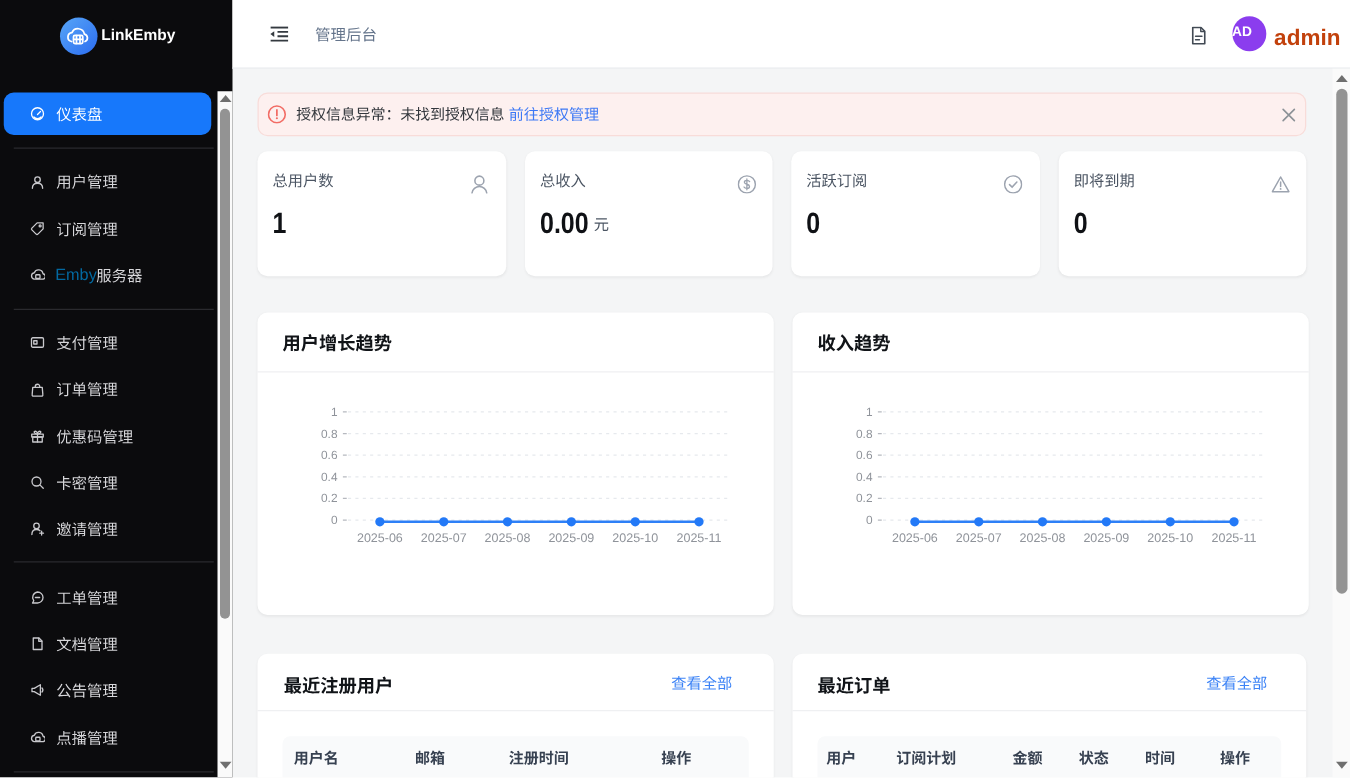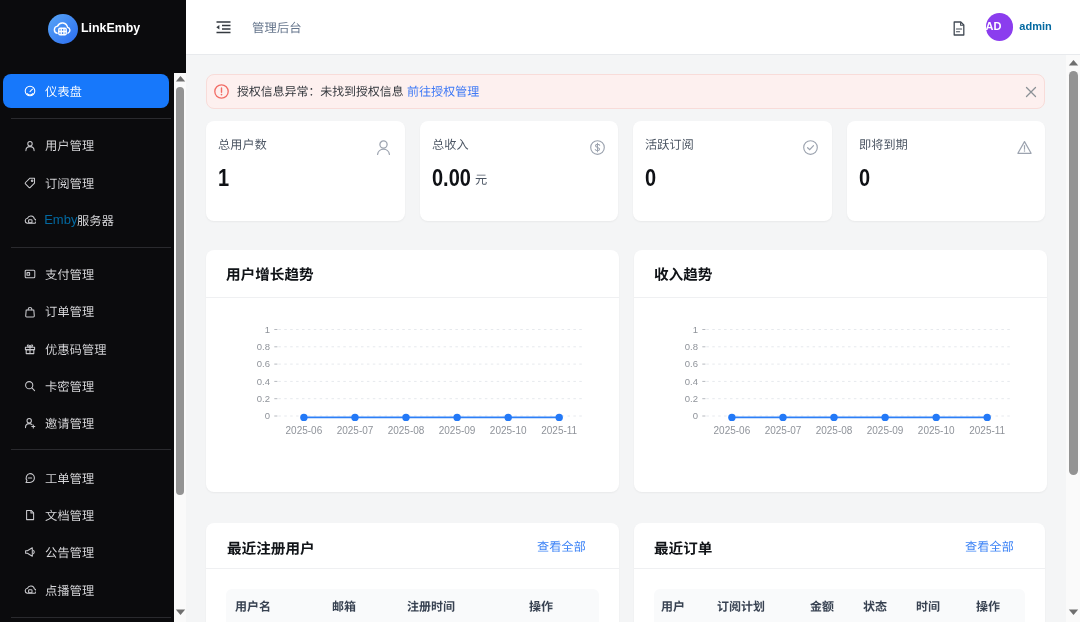--- a/index.html
+++ b/index.html
@@ -132,21 +132,21 @@
 <svg style="position:absolute;left:252.2px;top:18.2px;overflow:visible;" width="49.6" height="18.6">
       <path transform="translate(0,14.20)" d="M2.6 -5.4V1.0H3.6V0.6H9.6V1.0H10.5V-2.1H3.6V-2.9H9.8V-5.4ZM9.6 -0.1H3.6V-1.4H9.6ZM5.5 -7.7C5.6 -7.5 5.7 -7.2 5.8 -6.9H1.3V-4.9H2.2V-6.2H10.4V-4.9H11.3V-6.9H6.8C6.7 -7.2 6.5 -7.6 6.3 -7.9ZM3.6 -4.7H8.9V-3.6H3.6ZM2.1 -10.5C1.8 -9.4 1.2 -8.3 0.5 -7.6C0.8 -7.5 1.2 -7.3 1.3 -7.2C1.7 -7.6 2.0 -8.1 2.3 -8.7H3.2C3.5 -8.3 3.7 -7.7 3.9 -7.3L4.6 -7.6C4.6 -7.9 4.3 -8.3 4.1 -8.7H6.0V-9.4H2.7C2.8 -9.7 2.9 -10.0 3.0 -10.3ZM7.3 -10.4C7.1 -9.5 6.7 -8.7 6.1 -8.1C6.3 -8.0 6.7 -7.8 6.9 -7.6C7.1 -7.9 7.4 -8.3 7.6 -8.7H8.5C8.8 -8.2 9.2 -7.7 9.4 -7.3L10.1 -7.6C10.0 -7.9 9.7 -8.3 9.4 -8.7H11.7V-9.4H7.9C8.0 -9.7 8.1 -10.0 8.2 -10.3Z M18.3 -6.7H20.2V-5.1H18.3ZM21.0 -6.7H22.9V-5.1H21.0ZM18.3 -9.0H20.2V-7.5H18.3ZM21.0 -9.0H22.9V-7.5H21.0ZM16.3 -0.3V0.6H24.4V-0.3H21.1V-2.0H24.0V-2.8H21.1V-4.3H23.8V-9.8H17.4V-4.3H20.1V-2.8H17.3V-2.0H20.1V-0.3ZM12.8 -1.2 13.1 -0.3C14.2 -0.7 15.6 -1.1 16.9 -1.6L16.8 -2.5L15.4 -2.0V-5.1H16.7V-6.0H15.4V-8.7H16.8V-9.6H13.0V-8.7H14.5V-6.0H13.1V-5.1H14.5V-1.7C13.9 -1.6 13.3 -1.4 12.8 -1.2Z M26.7 -9.3V-6.1C26.7 -4.2 26.5 -1.5 25.2 0.4C25.4 0.5 25.8 0.8 26.0 1.0C27.4 -1.0 27.6 -4.0 27.6 -6.1H36.6V-7.0H27.6V-8.5C30.5 -8.7 33.6 -9.0 35.8 -9.6L35.0 -10.3C33.1 -9.8 29.6 -9.5 26.7 -9.3ZM28.7 -4.3V1.0H29.6V0.4H34.7V1.0H35.7V-4.3ZM29.6 -0.5V-3.4H34.7V-0.5Z M39.4 -4.2V1.0H40.4V0.3H46.4V1.0H47.4V-4.2ZM40.4 -0.6V-3.3H46.4V-0.6ZM38.8 -5.3C39.2 -5.5 40.0 -5.5 47.1 -5.9C47.4 -5.5 47.7 -5.1 47.9 -4.8L48.7 -5.4C48.0 -6.4 46.6 -7.9 45.4 -9.0L44.6 -8.5C45.2 -8.0 45.9 -7.3 46.4 -6.7L40.1 -6.4C41.2 -7.4 42.3 -8.7 43.3 -10.1L42.3 -10.5C41.4 -8.9 39.9 -7.4 39.5 -6.9C39.0 -6.5 38.7 -6.3 38.5 -6.2C38.6 -6.0 38.7 -5.5 38.8 -5.3Z" fill="#64748b"></path>
     </svg>
 <svg class="abs" style="left:951.5px;top:20.5px" width="14" height="15" viewBox="0 0 14 15" fill="none" stroke="#424a54" stroke-width="1.3" stroke-linejoin="round">
 <path d="M2.2 1 h6.6 l3 3 v10 h-9.6 Z"></path>
       <path d="M8.6 1.2 v3 h3" stroke-width="1.1"></path>
       <path d="M4.4 8 h5.2 M4.4 10.8 h3.2" stroke-width="1.1" stroke-linecap="round"></path>
 </svg>
 <div class="abs" style="left:985.6px;top:13.3px;width:27.4px;height:27.4px;border-radius:50%;background:#8b3dee"></div>
 <div class="abs" style="left:985.6px;top:13.3px;width:27.4px;height:27.4px;line-height:27.4px;font-size:11px;font-weight:bold;color:#fff">AD</div>
-<div class="abs" style="left:1019.3px;top:20px;font-size:11px;font-weight:bold;color:#0369a1">admin</div>
+<div class="abs" style="left:1019.3px;top:20px;font-size:18px;font-weight:bold;color:#c2410c">admin</div>
 <div class="abs" style="left:206px;top:74px;width:839px;height:34.5px;background:#fdf0ef;border:1px solid #f8dcd9;border-radius:8px"></div>
 <svg class="abs" style="left:213.5px;top:84px" width="15" height="15" viewBox="0 0 15 15" fill="none">
 <circle cx="7.5" cy="7.5" r="6.7" stroke="#f26c65" stroke-width="1.3"></circle>
 <path d="M7.5 3.9 v4.4" stroke="#f26c65" stroke-width="1.4" stroke-linecap="round"></path>
 <circle cx="7.5" cy="10.6" r="0.85" fill="#f26c65"></circle>
 </svg>
 <svg style="position:absolute;left:236.8px;top:82.4px;overflow:visible;" width="166.6" height="17.9">
       <path transform="translate(0,13.63)" d="M10.3 -9.9C9.0 -9.5 6.4 -9.3 4.3 -9.2C4.4 -9.0 4.5 -8.7 4.5 -8.5C6.7 -8.6 9.3 -8.8 10.9 -9.3ZM4.7 -8.0C5.0 -7.5 5.3 -6.8 5.5 -6.4L6.2 -6.7C6.1 -7.1 5.7 -7.8 5.4 -8.2ZM7.1 -8.3C7.3 -7.7 7.5 -7.0 7.5 -6.6L8.3 -6.8C8.2 -7.2 8.0 -7.9 7.8 -8.4ZM4.2 -6.3V-4.4H5.1V-5.6H10.4V-4.4H11.2V-6.3H9.7C10.1 -6.9 10.6 -7.7 11.0 -8.3L10.1 -8.6C9.9 -7.9 9.3 -6.9 8.9 -6.4L9.0 -6.3ZM9.4 -3.4C9.0 -2.6 8.4 -1.9 7.7 -1.4C7.0 -2.0 6.4 -2.6 6.1 -3.4ZM4.8 -4.2V-3.4H5.8L5.3 -3.3C5.7 -2.4 6.3 -1.6 6.9 -1.0C6.0 -0.4 4.9 -0.1 3.8 0.1C3.9 0.3 4.1 0.7 4.2 0.9C5.4 0.7 6.6 0.2 7.6 -0.4C8.5 0.2 9.6 0.7 10.9 1.0C11.0 0.7 11.3 0.4 11.5 0.2C10.3 -0.0 9.2 -0.4 8.4 -0.9C9.3 -1.7 10.1 -2.7 10.5 -4.0L10.0 -4.2L9.8 -4.2ZM1.9 -10.0V-7.6H0.5V-6.8H1.9V-4.2L0.3 -3.7L0.6 -2.9L1.9 -3.3V-0.1C1.9 0.1 1.9 0.1 1.7 0.1C1.6 0.1 1.1 0.1 0.6 0.1C0.7 0.4 0.8 0.7 0.9 1.0C1.6 1.0 2.1 0.9 2.4 0.8C2.7 0.7 2.8 0.4 2.8 -0.1V-3.6L4.1 -4.1L4.0 -4.9L2.8 -4.5V-6.8H4.1V-7.6H2.8V-10.0Z M22.1 -8.0C21.7 -6.0 21.0 -4.2 20.0 -2.9C19.1 -4.3 18.6 -5.9 18.2 -8.0ZM16.9 -8.9V-8.0H17.4C17.8 -5.6 18.4 -3.7 19.4 -2.1C18.5 -1.1 17.4 -0.3 16.3 0.2C16.5 0.4 16.7 0.7 16.8 0.9C18.0 0.4 19.1 -0.4 20.0 -1.4C20.7 -0.5 21.6 0.3 22.8 1.0C22.9 0.7 23.2 0.5 23.4 0.3C22.2 -0.4 21.3 -1.2 20.6 -2.1C21.8 -3.8 22.6 -6.0 23.0 -8.8L22.5 -8.9L22.3 -8.9ZM14.4 -10.0V-7.5H12.4V-6.6H14.2C13.8 -5.0 12.9 -3.1 12.1 -2.1C12.3 -1.9 12.5 -1.5 12.6 -1.2C13.3 -2.1 14.0 -3.5 14.4 -5.0V0.9H15.3V-5.1C15.8 -4.5 16.5 -3.5 16.8 -3.1L17.3 -3.9C17.0 -4.2 15.7 -5.8 15.3 -6.1V-6.6H16.9V-7.5H15.3V-10.0Z M28.3 -6.3V-5.6H34.1V-6.3ZM28.3 -4.6V-3.9H34.1V-4.6ZM27.5 -8.0V-7.3H35.1V-8.0ZM30.2 -9.7C30.6 -9.2 30.9 -8.5 31.1 -8.1L31.9 -8.4C31.7 -8.9 31.4 -9.5 31.0 -10.0ZM28.2 -2.9V1.0H29.0V0.5H33.5V0.9H34.3V-2.9ZM29.0 -0.3V-2.2H33.5V-0.3ZM26.8 -9.9C26.2 -8.2 25.3 -6.4 24.2 -5.2C24.3 -5.0 24.6 -4.6 24.7 -4.4C25.1 -4.8 25.5 -5.3 25.8 -5.9V1.0H26.6V-7.3C27.0 -8.1 27.4 -8.9 27.6 -9.7Z M38.9 -6.5H44.4V-5.6H38.9ZM38.9 -4.9H44.4V-3.9H38.9ZM38.9 -8.2H44.4V-7.2H38.9ZM38.8 -2.4V-0.5C38.8 0.5 39.2 0.7 40.6 0.7C40.9 0.7 43.0 0.7 43.3 0.7C44.5 0.7 44.8 0.4 44.9 -1.1C44.6 -1.2 44.2 -1.3 44.0 -1.5C44.0 -0.2 43.9 -0.1 43.2 -0.1C42.8 -0.1 41.0 -0.1 40.6 -0.1C39.9 -0.1 39.7 -0.1 39.7 -0.5V-2.4ZM44.8 -2.3C45.3 -1.5 45.9 -0.5 46.1 0.1L46.9 -0.2C46.7 -0.9 46.1 -1.9 45.6 -2.6ZM37.5 -2.4C37.2 -1.7 36.7 -0.7 36.2 0.0L37.1 0.4C37.5 -0.3 37.9 -1.3 38.2 -2.1ZM40.7 -2.9C41.3 -2.3 42.0 -1.5 42.3 -1.0L43.0 -1.4C42.7 -1.9 42.0 -2.7 41.4 -3.2H45.3V-8.9H41.7C41.9 -9.2 42.1 -9.6 42.3 -9.9L41.2 -10.1C41.1 -9.8 40.9 -9.3 40.8 -8.9H38.0V-3.2H41.3Z M55.3 -4.0V-2.7H51.6L51.6 -3.0V-4.0H50.7V-3.0L50.7 -2.7H48.2V-1.8H50.6C50.3 -1.1 49.7 -0.3 48.2 0.3C48.4 0.5 48.7 0.8 48.8 1.0C50.6 0.2 51.3 -0.8 51.5 -1.8H55.3V0.9H56.2V-1.8H58.9V-2.7H56.2V-4.0ZM49.3 -9.0V-5.8C49.3 -4.6 49.8 -4.4 51.8 -4.4C52.2 -4.4 56.1 -4.4 56.6 -4.4C58.1 -4.4 58.5 -4.7 58.6 -6.0C58.4 -6.1 58.0 -6.2 57.8 -6.3C57.7 -5.3 57.5 -5.2 56.5 -5.2C55.7 -5.2 52.4 -5.2 51.7 -5.2C50.4 -5.2 50.2 -5.3 50.2 -5.8V-6.6H57.5V-9.4H49.3ZM50.2 -8.7H56.6V-7.3H50.2Z M63.2 -5.8H67.7V-4.7H63.2ZM61.3 -3.0V0.4H62.2V-2.2H65.1V1.0H66.1V-2.2H68.8V-0.5C68.8 -0.4 68.8 -0.3 68.6 -0.3C68.4 -0.3 67.8 -0.3 67.1 -0.3C67.2 -0.1 67.3 0.2 67.4 0.5C68.3 0.5 68.9 0.5 69.3 0.3C69.6 0.2 69.7 -0.0 69.7 -0.5V-3.0H66.1V-4.0H68.6V-6.5H62.4V-4.0H65.1V-3.0ZM61.5 -9.6C61.9 -9.2 62.2 -8.6 62.4 -8.2H60.5V-5.6H61.4V-7.4H69.6V-5.6H70.5V-8.2H66.0V-10.0H65.1V-8.2H62.6L63.3 -8.5C63.1 -8.9 62.7 -9.5 62.3 -9.9ZM68.6 -9.9C68.3 -9.5 67.9 -8.8 67.6 -8.4L68.3 -8.2C68.7 -8.5 69.1 -9.1 69.5 -9.6Z M74.4 -5.8C74.9 -5.8 75.3 -6.1 75.3 -6.7C75.3 -7.2 74.9 -7.6 74.4 -7.6C73.9 -7.6 73.5 -7.2 73.5 -6.7C73.5 -6.1 73.9 -5.8 74.4 -5.8ZM74.4 0.0C74.9 0.0 75.3 -0.3 75.3 -0.8C75.3 -1.4 74.9 -1.7 74.4 -1.7C73.9 -1.7 73.5 -1.4 73.5 -0.8C73.5 -0.3 73.9 0.0 74.4 0.0Z M88.8 -10.0V-8.0H84.9V-7.2H88.8V-5.1H84.0V-4.2H88.3C87.2 -2.7 85.4 -1.2 83.7 -0.5C83.9 -0.3 84.2 0.1 84.4 0.3C85.9 -0.5 87.6 -1.9 88.8 -3.5V1.0H89.7V-3.6C90.9 -2.0 92.6 -0.5 94.1 0.3C94.3 0.1 94.6 -0.3 94.8 -0.5C93.1 -1.2 91.3 -2.7 90.2 -4.2H94.5V-5.1H89.7V-7.2H93.7V-8.0H89.7V-10.0Z M103.2 -9.3C103.8 -8.7 104.5 -8.0 104.9 -7.5L105.6 -8.0C105.2 -8.5 104.5 -9.2 103.9 -9.7ZM97.4 -10.0V-7.6H95.7V-6.8H97.4V-4.2C96.8 -4.0 96.1 -3.8 95.6 -3.7L95.9 -2.8L97.4 -3.3V-0.2C97.4 -0.0 97.4 0.0 97.2 0.0C97.1 0.0 96.5 0.1 96.0 0.0C96.1 0.3 96.2 0.6 96.3 0.9C97.1 0.9 97.6 0.8 97.9 0.7C98.2 0.6 98.3 0.3 98.3 -0.2V-3.6L99.9 -4.0L99.8 -4.9L98.3 -4.4V-6.8H99.8V-7.6H98.3V-10.0ZM105.1 -5.5C104.7 -4.6 104.1 -3.7 103.4 -2.9C103.1 -3.8 102.9 -4.9 102.7 -6.1L106.4 -6.5L106.3 -7.3L102.6 -6.9C102.5 -7.9 102.5 -8.9 102.4 -10.0H101.5C101.6 -8.9 101.6 -7.8 101.7 -6.8L99.9 -6.6L100.0 -5.8L101.8 -6.0C102.0 -4.5 102.3 -3.2 102.6 -2.2C101.7 -1.3 100.7 -0.6 99.6 -0.2C99.8 0.0 100.1 0.3 100.3 0.5C101.2 0.1 102.1 -0.5 103.0 -1.3C103.6 0.0 104.3 0.8 105.4 0.9C106.0 0.9 106.5 0.3 106.8 -1.6C106.6 -1.7 106.2 -1.9 106.0 -2.1C105.9 -0.8 105.7 -0.1 105.4 -0.2C104.7 -0.2 104.1 -0.9 103.7 -2.0C104.6 -2.9 105.3 -4.0 105.8 -5.1Z M114.7 -9.0V-1.8H115.6V-9.0ZM117.1 -9.8V-0.4C117.1 -0.2 117.0 -0.2 116.8 -0.2C116.6 -0.2 116.0 -0.2 115.3 -0.2C115.4 0.0 115.5 0.5 115.6 0.7C116.5 0.7 117.1 0.7 117.5 0.5C117.8 0.4 118.0 0.1 118.0 -0.4V-9.8ZM107.8 -0.5 108.0 0.4C109.6 0.0 111.9 -0.4 114.0 -0.8L113.9 -1.6L111.4 -1.1V-3.0H113.8V-3.8H111.4V-5.1H110.6V-3.8H108.3V-3.0H110.6V-1.0ZM108.5 -5.2C108.8 -5.4 109.2 -5.4 113.0 -5.8C113.1 -5.5 113.3 -5.2 113.4 -5.0L114.1 -5.5C113.7 -6.2 112.9 -7.2 112.3 -8.0L111.6 -7.7C111.9 -7.3 112.2 -6.9 112.5 -6.5L109.5 -6.2C109.9 -6.8 110.4 -7.6 110.8 -8.4H114.1V-9.2H107.9V-8.4H109.8C109.5 -7.6 109.0 -6.8 108.8 -6.6C108.6 -6.3 108.4 -6.1 108.2 -6.1C108.3 -5.8 108.5 -5.4 108.5 -5.2Z M129.3 -9.9C128.0 -9.5 125.4 -9.3 123.3 -9.2C123.4 -9.0 123.5 -8.7 123.5 -8.5C125.7 -8.6 128.3 -8.8 129.9 -9.3ZM123.7 -8.0C124.0 -7.5 124.3 -6.8 124.5 -6.4L125.2 -6.7C125.1 -7.1 124.7 -7.8 124.4 -8.2ZM126.1 -8.3C126.3 -7.7 126.5 -7.0 126.5 -6.6L127.3 -6.8C127.2 -7.2 127.0 -7.9 126.8 -8.4ZM123.2 -6.3V-4.4H124.1V-5.6H129.4V-4.4H130.2V-6.3H128.7C129.1 -6.9 129.6 -7.7 130.0 -8.3L129.1 -8.6C128.9 -7.9 128.3 -6.9 127.9 -6.4L128.0 -6.3ZM128.4 -3.4C128.0 -2.6 127.4 -1.9 126.7 -1.4C126.0 -2.0 125.4 -2.6 125.1 -3.4ZM123.8 -4.2V-3.4H124.8L124.3 -3.3C124.7 -2.4 125.3 -1.6 125.9 -1.0C125.0 -0.4 123.9 -0.1 122.8 0.1C122.9 0.3 123.1 0.7 123.2 0.9C124.4 0.7 125.6 0.2 126.6 -0.4C127.5 0.2 128.6 0.7 129.9 1.0C130.0 0.7 130.3 0.4 130.5 0.2C129.3 -0.0 128.2 -0.4 127.4 -0.9C128.3 -1.7 129.1 -2.7 129.5 -4.0L129.0 -4.2L128.8 -4.2ZM120.9 -10.0V-7.6H119.5V-6.8H120.9V-4.2L119.3 -3.7L119.6 -2.9L120.9 -3.3V-0.1C120.9 0.1 120.9 0.1 120.7 0.1C120.6 0.1 120.1 0.1 119.6 0.1C119.7 0.4 119.8 0.7 119.9 1.0C120.6 1.0 121.1 0.9 121.4 0.8C121.7 0.7 121.8 0.4 121.8 -0.1V-3.6L123.1 -4.1L123.0 -4.9L121.8 -4.5V-6.8H123.1V-7.6H121.8V-10.0Z M141.1 -8.0C140.7 -6.0 140.0 -4.2 139.0 -2.9C138.1 -4.3 137.6 -5.9 137.2 -8.0ZM135.9 -8.9V-8.0H136.4C136.8 -5.6 137.4 -3.7 138.4 -2.1C137.5 -1.1 136.4 -0.3 135.3 0.2C135.5 0.4 135.7 0.7 135.8 0.9C137.0 0.4 138.1 -0.4 139.0 -1.4C139.7 -0.5 140.6 0.3 141.8 1.0C141.9 0.7 142.2 0.5 142.4 0.3C141.2 -0.4 140.3 -1.2 139.6 -2.1C140.8 -3.8 141.6 -6.0 142.0 -8.8L141.5 -8.9L141.3 -8.9ZM133.4 -10.0V-7.5H131.4V-6.6H133.2C132.8 -5.0 131.9 -3.1 131.1 -2.1C131.3 -1.9 131.5 -1.5 131.6 -1.2C132.3 -2.1 133.0 -3.5 133.4 -5.0V0.9H134.3V-5.1C134.8 -4.5 135.5 -3.5 135.8 -3.1L136.3 -3.9C136.0 -4.2 134.7 -5.8 134.3 -6.1V-6.6H135.9V-7.5H134.3V-10.0Z M147.3 -6.3V-5.6H153.1V-6.3ZM147.3 -4.6V-3.9H153.1V-4.6ZM146.5 -8.0V-7.3H154.1V-8.0ZM149.2 -9.7C149.6 -9.2 149.9 -8.5 150.1 -8.1L150.9 -8.4C150.7 -8.9 150.4 -9.5 150.0 -10.0ZM147.2 -2.9V1.0H148.0V0.5H152.5V0.9H153.3V-2.9ZM148.0 -0.3V-2.2H152.5V-0.3ZM145.8 -9.9C145.2 -8.2 144.3 -6.4 143.2 -5.2C143.3 -5.0 143.6 -4.6 143.7 -4.4C144.1 -4.8 144.5 -5.3 144.8 -5.9V1.0H145.6V-7.3C146.0 -8.1 146.4 -8.9 146.6 -9.7Z M157.9 -6.5H163.4V-5.6H157.9ZM157.9 -4.9H163.4V-3.9H157.9ZM157.9 -8.2H163.4V-7.2H157.9ZM157.8 -2.4V-0.5C157.8 0.5 158.2 0.7 159.6 0.7C159.9 0.7 162.0 0.7 162.3 0.7C163.5 0.7 163.8 0.4 163.9 -1.1C163.6 -1.2 163.2 -1.3 163.0 -1.5C163.0 -0.2 162.9 -0.1 162.2 -0.1C161.8 -0.1 160.0 -0.1 159.6 -0.1C158.9 -0.1 158.7 -0.1 158.7 -0.5V-2.4ZM163.8 -2.3C164.3 -1.5 164.9 -0.5 165.1 0.1L165.9 -0.2C165.7 -0.9 165.1 -1.9 164.6 -2.6ZM156.5 -2.4C156.2 -1.7 155.7 -0.7 155.2 0.0L156.1 0.4C156.5 -0.3 156.9 -1.3 157.2 -2.1ZM159.7 -2.9C160.3 -2.3 161.0 -1.5 161.3 -1.0L162.0 -1.4C161.7 -1.9 161.0 -2.7 160.4 -3.2H164.3V-8.9H160.7C160.9 -9.2 161.1 -9.6 161.3 -9.9L160.2 -10.1C160.1 -9.8 159.9 -9.3 159.8 -8.9H157.0V-3.2H160.3Z" fill="#33373d"></path>
     </svg>
 <svg style="position:absolute;left:407.3px;top:82.3px;overflow:visible;" width="72.3" height="18.1">

